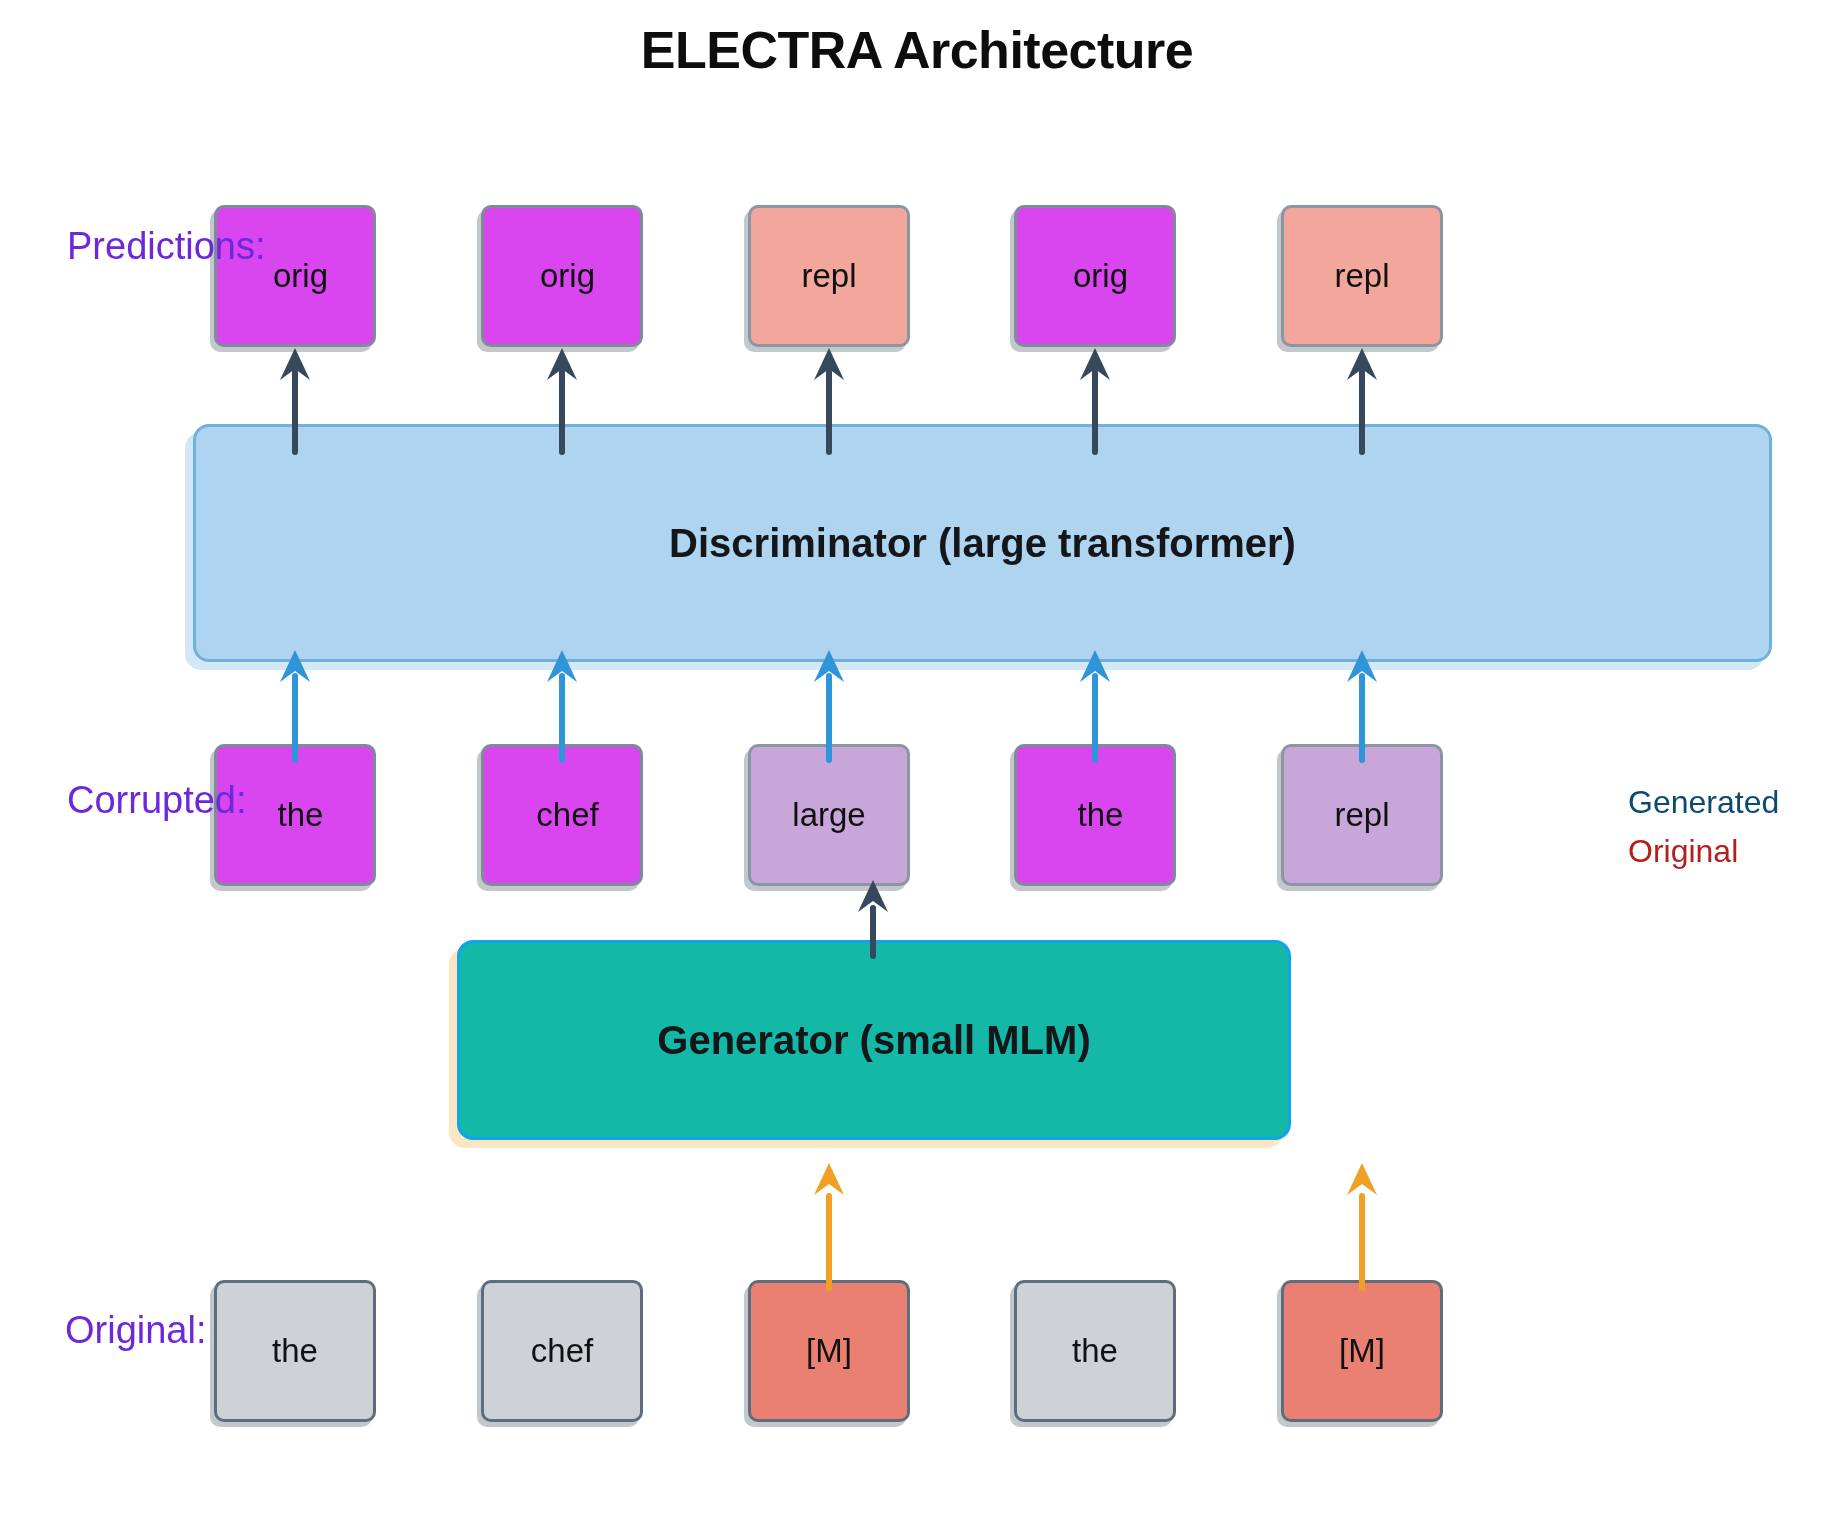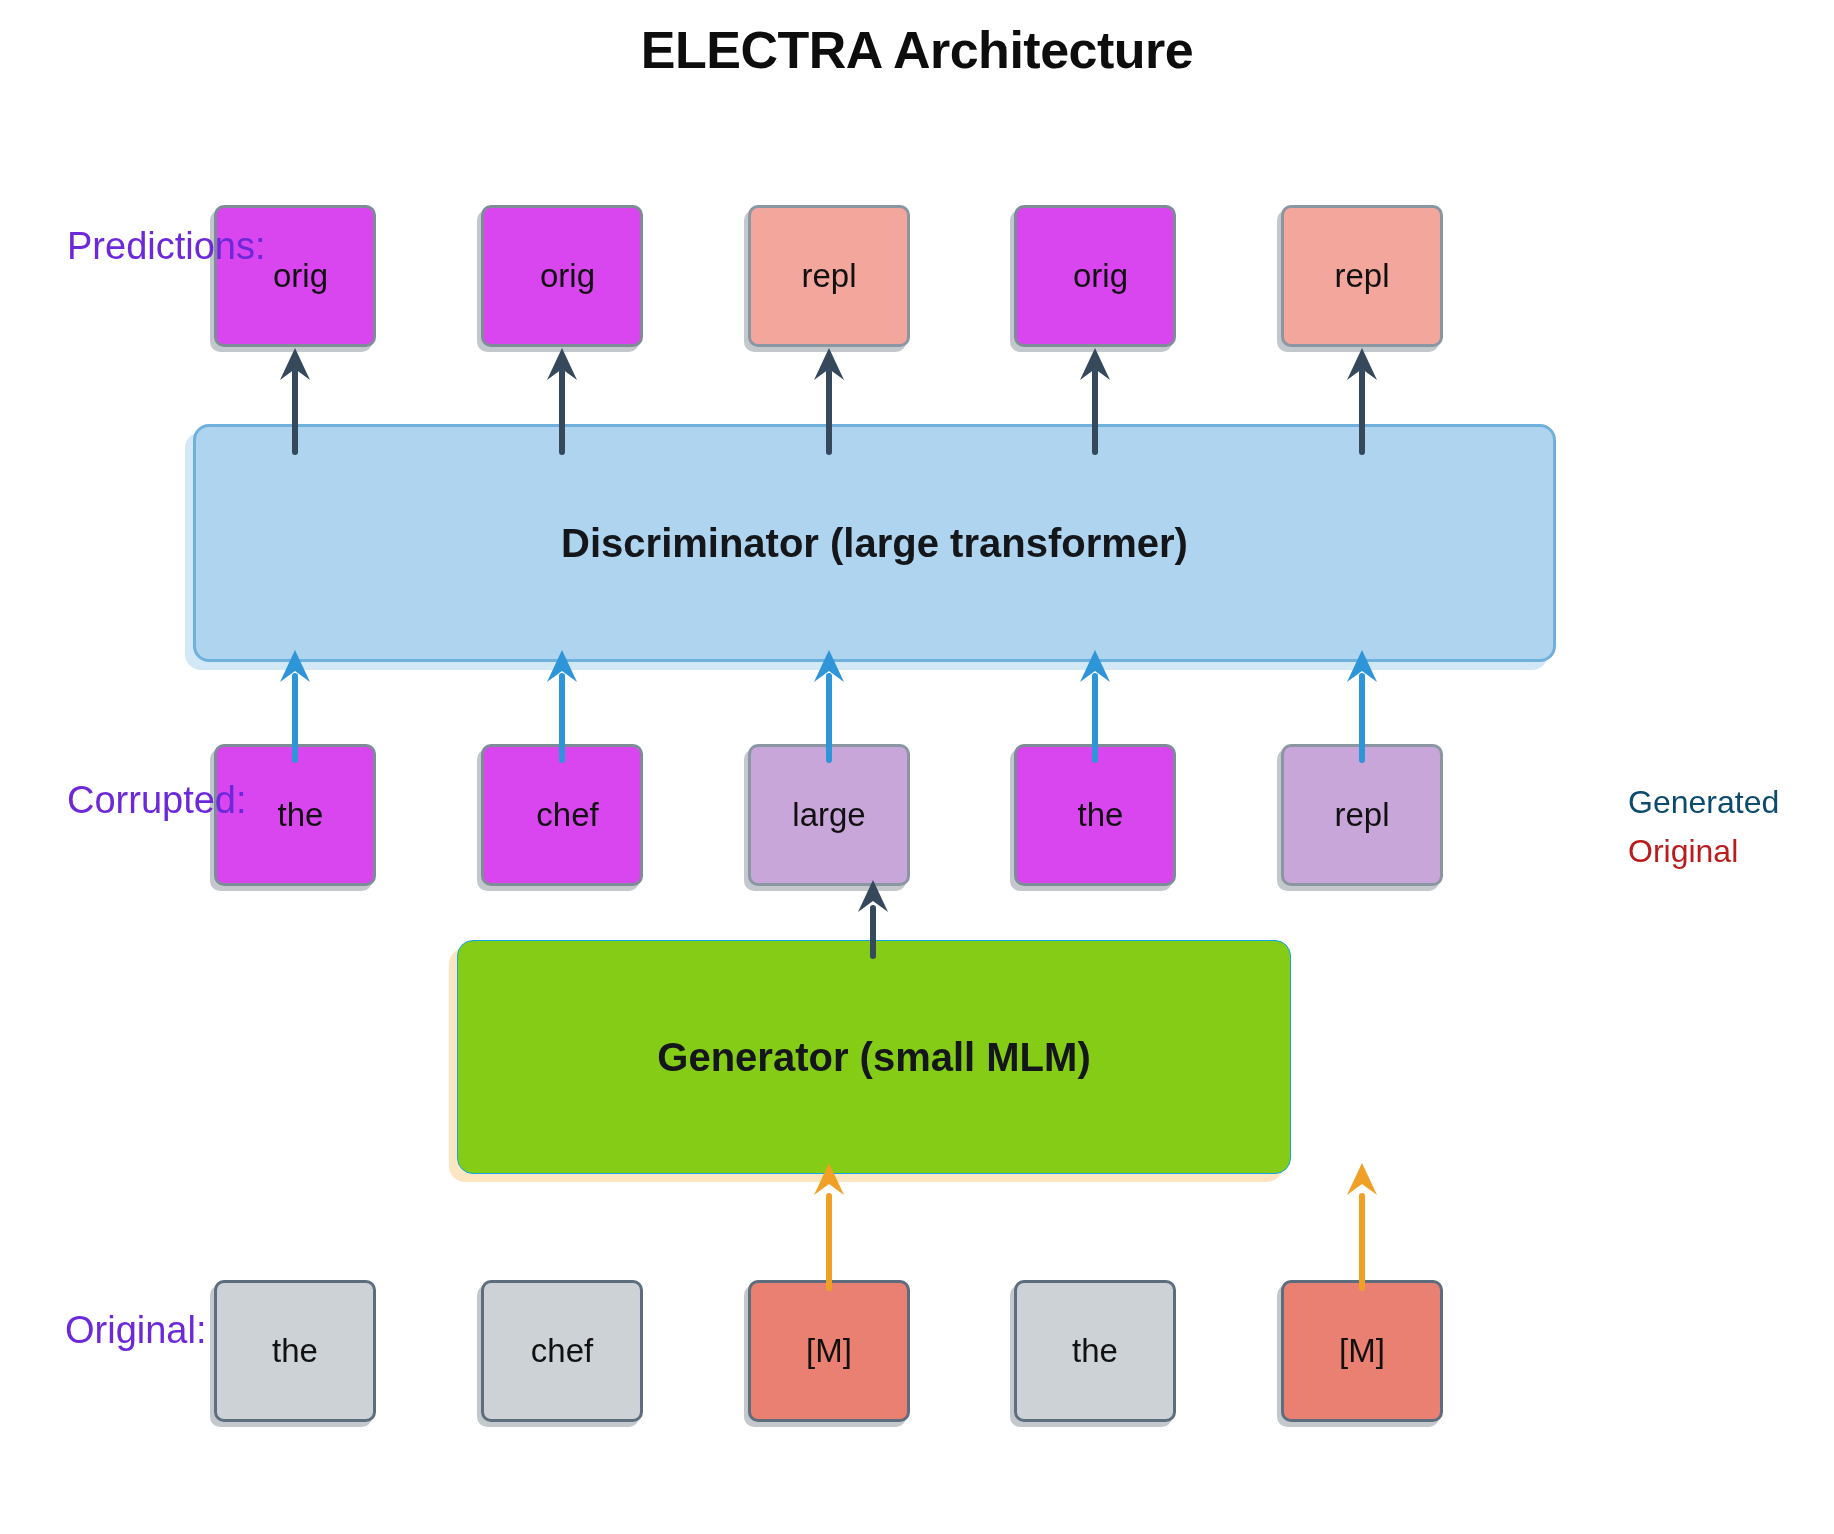--- a/index.html
+++ b/index.html
@@ -35,27 +35,27 @@
   .v-generated{background:#c9a6da;border-color:#8a97a3;}
   .v-plain    {background:#ccd2d6;border-color:#5d6d7e;}
   .v-masked   {background:#ea8072;border-color:#5d6d7e;}
 
   .bigbox{
     position:absolute;box-sizing:border-box;border-radius:16px;
     display:flex;align-items:center;justify-content:center;
     font-size:40px;font-weight:bold;color:#14161a;z-index:1;
   }
   .discriminator{
-    left:193px;top:424px;width:1363px;height:238px;
+    left:193px;top:424px;width:1579px;height:238px;
     background:#aed4ef;border:3px solid #6fb0dc;
     box-shadow:-8px 8px 0 #d2e8f7;
   }
   .generator{
-    left:457px;top:940px;width:834px;height:234px;
-    background:#84cc16;border:1px solid #0ea5e9;
+    left:457px;top:940px;width:834px;height:200px;
+    background:#14b8a6;border:3px solid #0ea5e9;
     box-shadow:-8px 8px 0 #fce6c2;
   }
 
   .legend-item{
     position:absolute;left:1628px;font-size:32px;line-height:44px;white-space:nowrap;
   }
   .legend-generated{top:780px;color:#0c4a6e;}
   .legend-original{top:829px;color:#b91c1c;}
 
   .arrows{position:absolute;left:0;top:0;z-index:5;pointer-events:none;}

